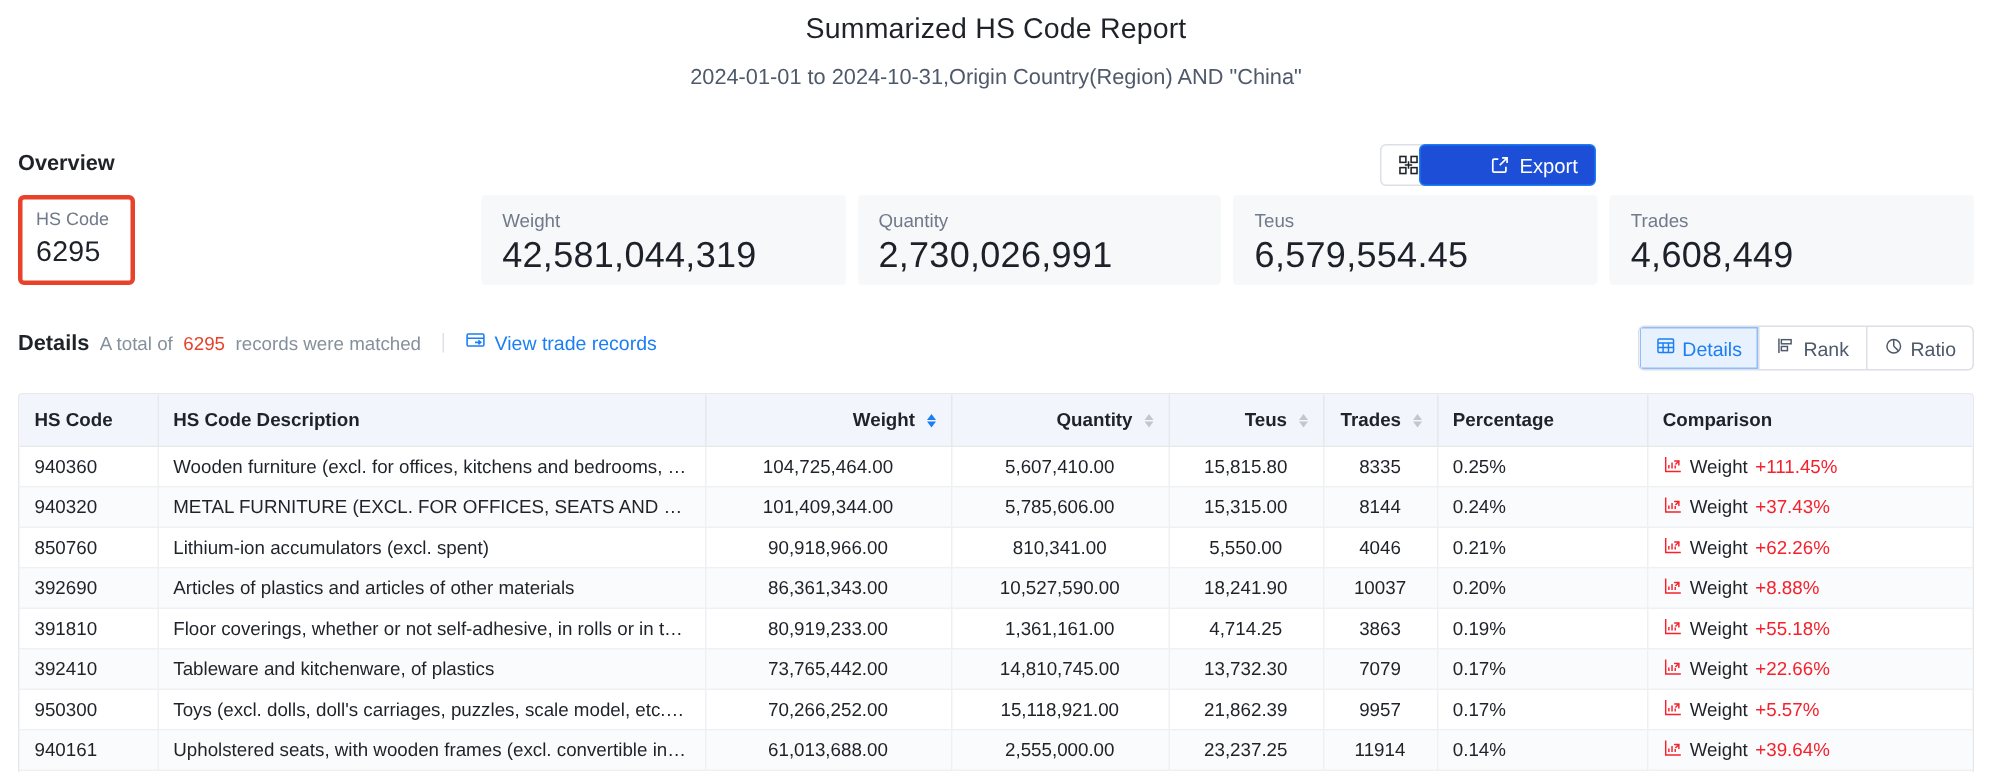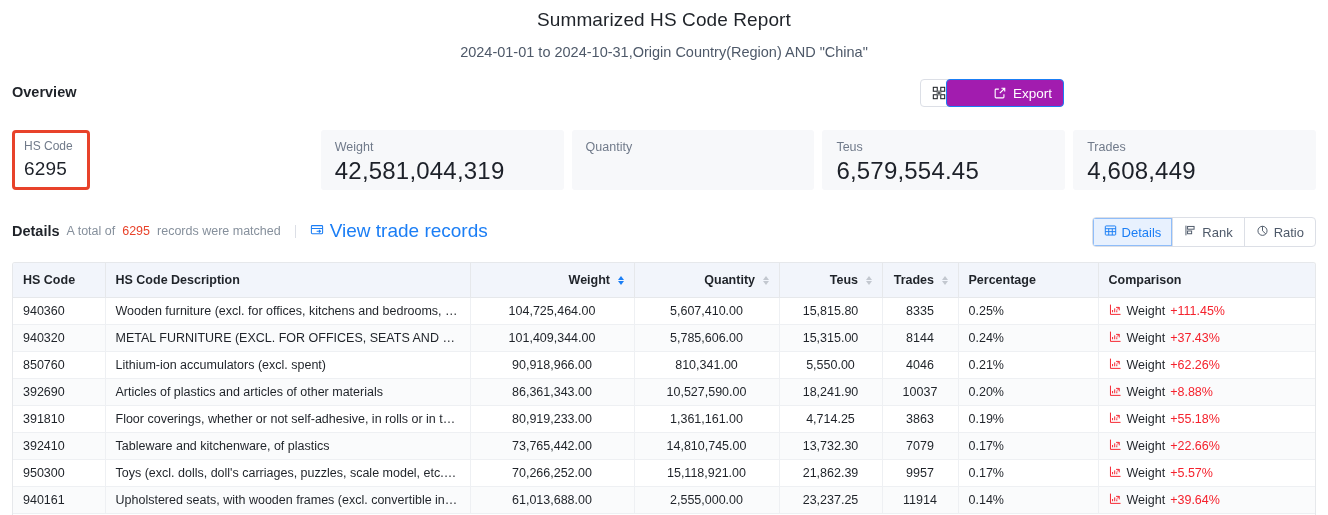--- a/index.html
+++ b/index.html
@@ -23,39 +23,39 @@
   }
   .report-subtitle {
     text-align: center;
     font-size: 14.5px;
     color: #4e5969;
     padding-top: 13px;
   }
 
   
   .overview-bar {
-    position: absolute; top: 78px; left: 0; width: 1076px; height: 34px;
+    position: absolute; top: 95px; left: 0; width: 1076px; height: 34px;
   }
   .overview-label {
     position: absolute; left: 12px; top: 6px;
     font-size: 14.5px; font-weight: 700; color: #1f2329;
   }
   .btn {
     display: inline-flex; align-items: center; gap: 6px;
     height: 28px; padding: 0 11px;
     border-radius: 4px; font-size: 13.5px;
     cursor: pointer; white-space: nowrap;
   }
   .btn-merge {
     position: absolute; right: 74px; top: 1px;
     background: #ffffff; border: 1px solid #dcdfe6; color: #1f2329;
   }
   .btn-export {
     position: absolute; right: 12px; top: 1px;
-    background: #a21caf; border: 1px solid #1b7ef5; color: #ffffff; padding-left: 46px;
+    background: #1d4ed8; border: 1px solid #1b7ef5; color: #ffffff; padding-left: 46px;
   }
   .btn svg { display: block; }
 
   
   .cards {
     position: absolute; top: 130px; left: 12px;
     width: 1304px; height: 60px;
     display: flex; gap: 8px;
   }
   .card {
@@ -84,22 +84,22 @@
   }
   .details-left {
     position: absolute; left: 12px; top: 3px;
     display: flex; align-items: center; gap: 7px;
   }
   .details-title { font-size: 14.5px; font-weight: 700; color: #1f2329; }
   .details-sub { font-size: 12.5px; color: #86909c; }
   .details-count { font-size: 12.5px; color: #e8422a; }
   .vsep { width: 1px; height: 13px; background: #dcdfe6; margin: 0 7px; }
   .trade-link {
-    display: inline-flex; align-items: flex-start; gap: 6px;
-    font-size: 19px; color: #1b7ef5; cursor: pointer;
+    display: inline-flex; align-items: center; gap: 6px;
+    font-size: 13px; color: #1b7ef5; cursor: pointer;
   }
   .seg {
     position: absolute; right: 12px; top: 0;
     display: flex; border: 1px solid #dcdfe6; border-radius: 4px;
     overflow: hidden; background: #ffffff;
   }
   .seg-item {
     display: inline-flex; align-items: center; gap: 5px;
     height: 28px; padding: 0 11px;
     font-size: 13px; color: #4e5969; cursor: pointer;
@@ -208,20 +208,21 @@
       <div class="card-label">HS Code</div>
       <div class="card-value">6295</div>
     </div>
     <div class="card-spacer"></div>
     <div class="card">
       <div class="card-label">Weight</div>
       <div class="card-value">42,581,044,319</div>
     </div>
     <div class="card">
       <div class="card-label">Quantity</div>
+      <div class="card-value">2,730,026,991</div>
     </div>
     <div class="card">
       <div class="card-label">Teus</div>
       <div class="card-value">6,579,554.45</div>
     </div>
     <div class="card">
       <div class="card-label">Trades</div>
       <div class="card-value">4,608,449</div>
     </div>
   </div>

